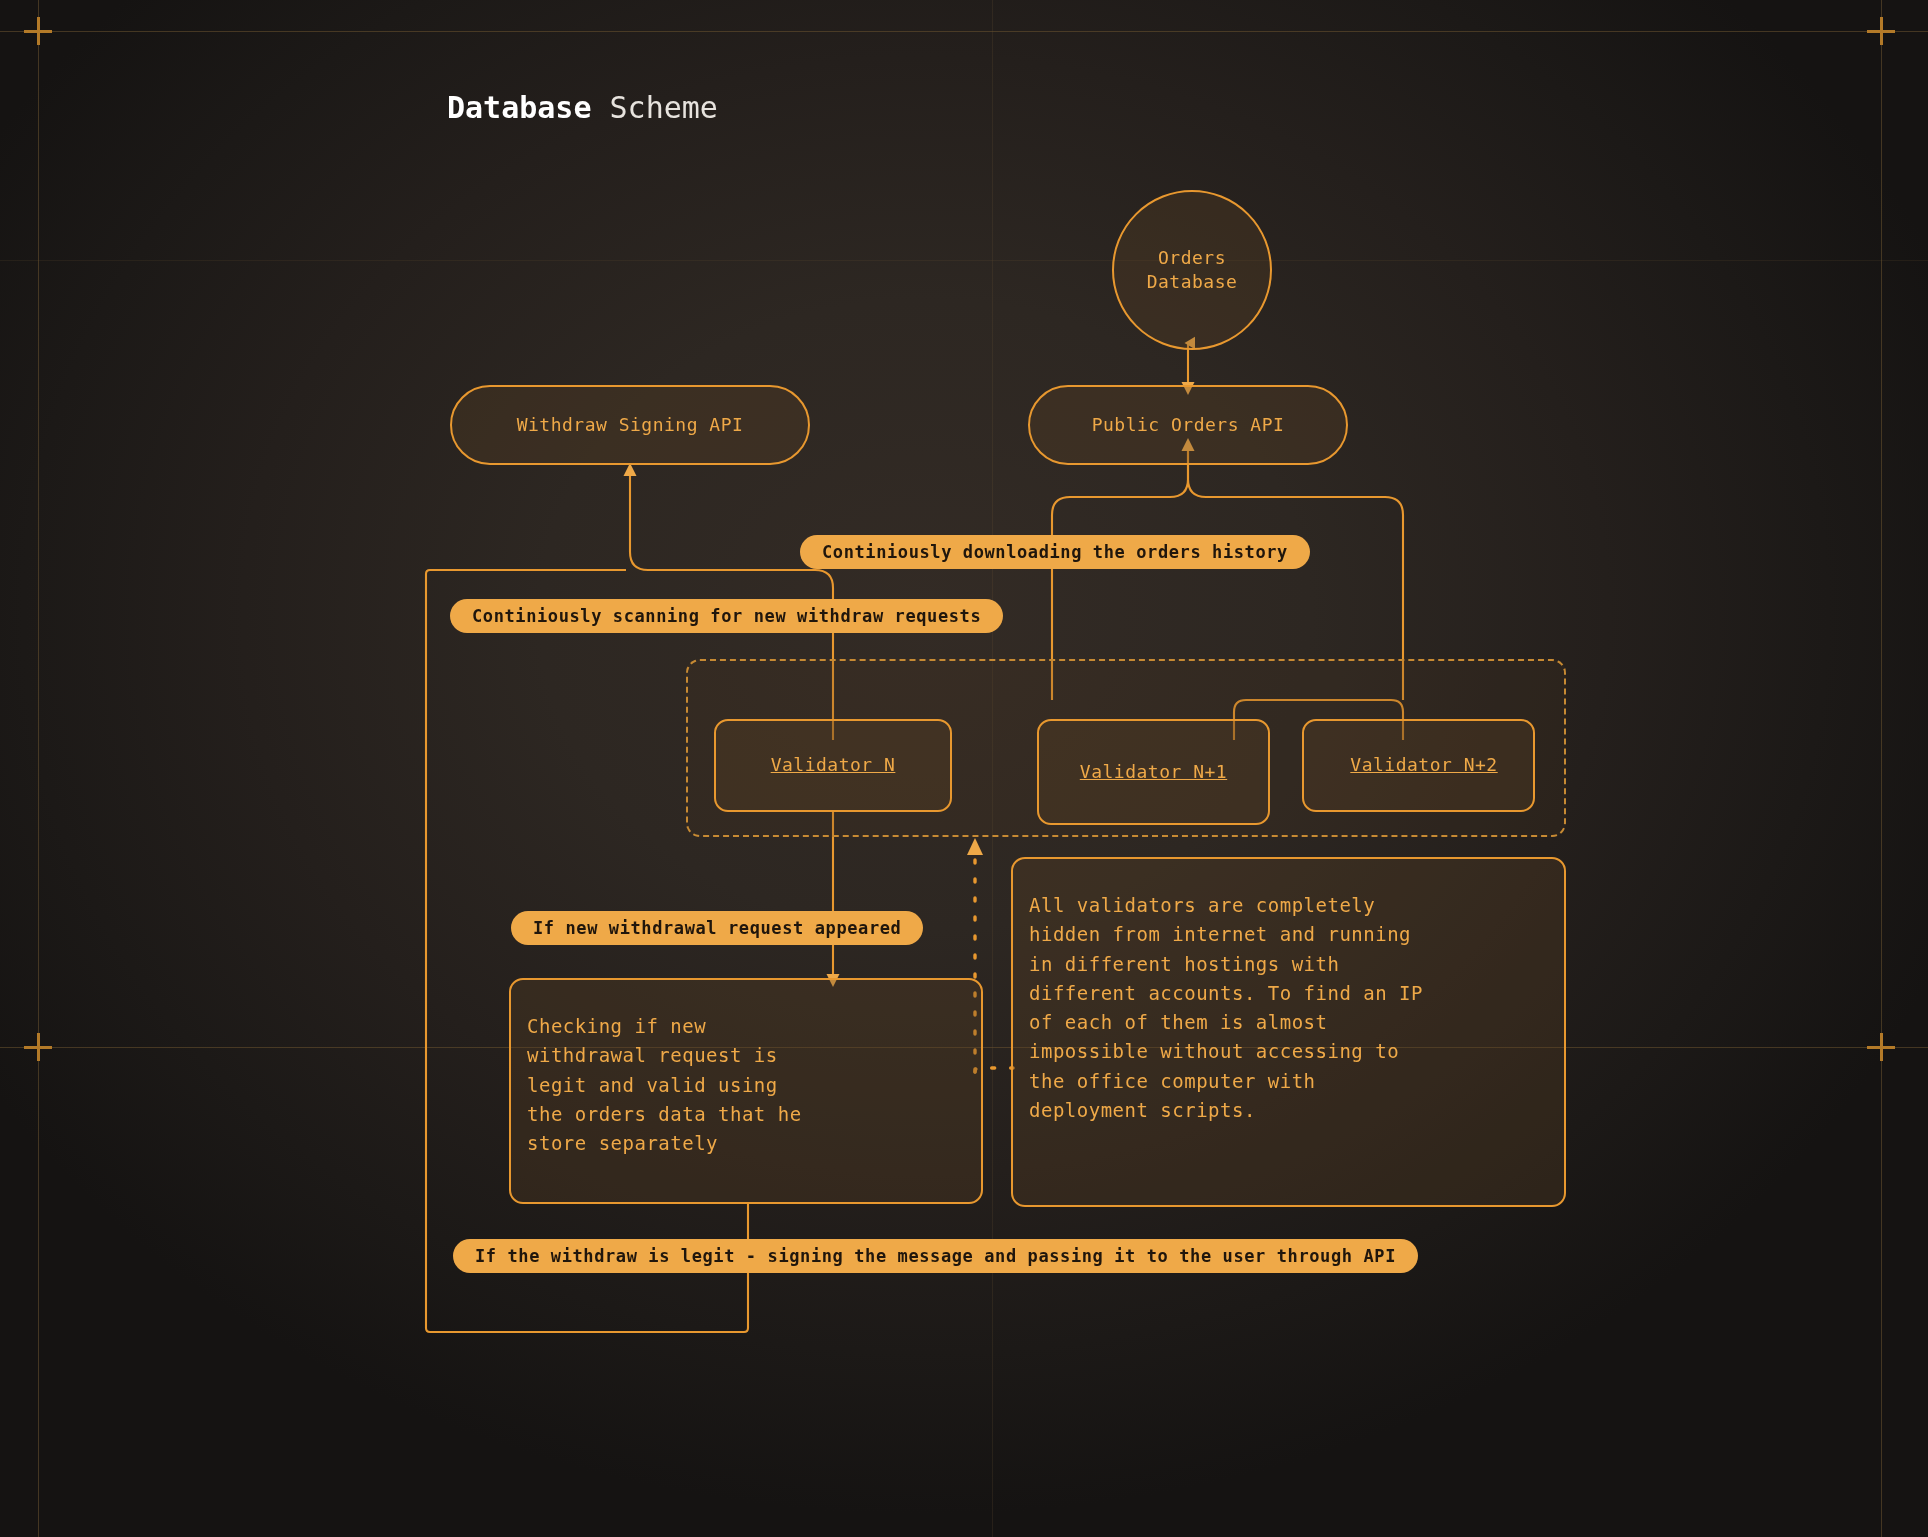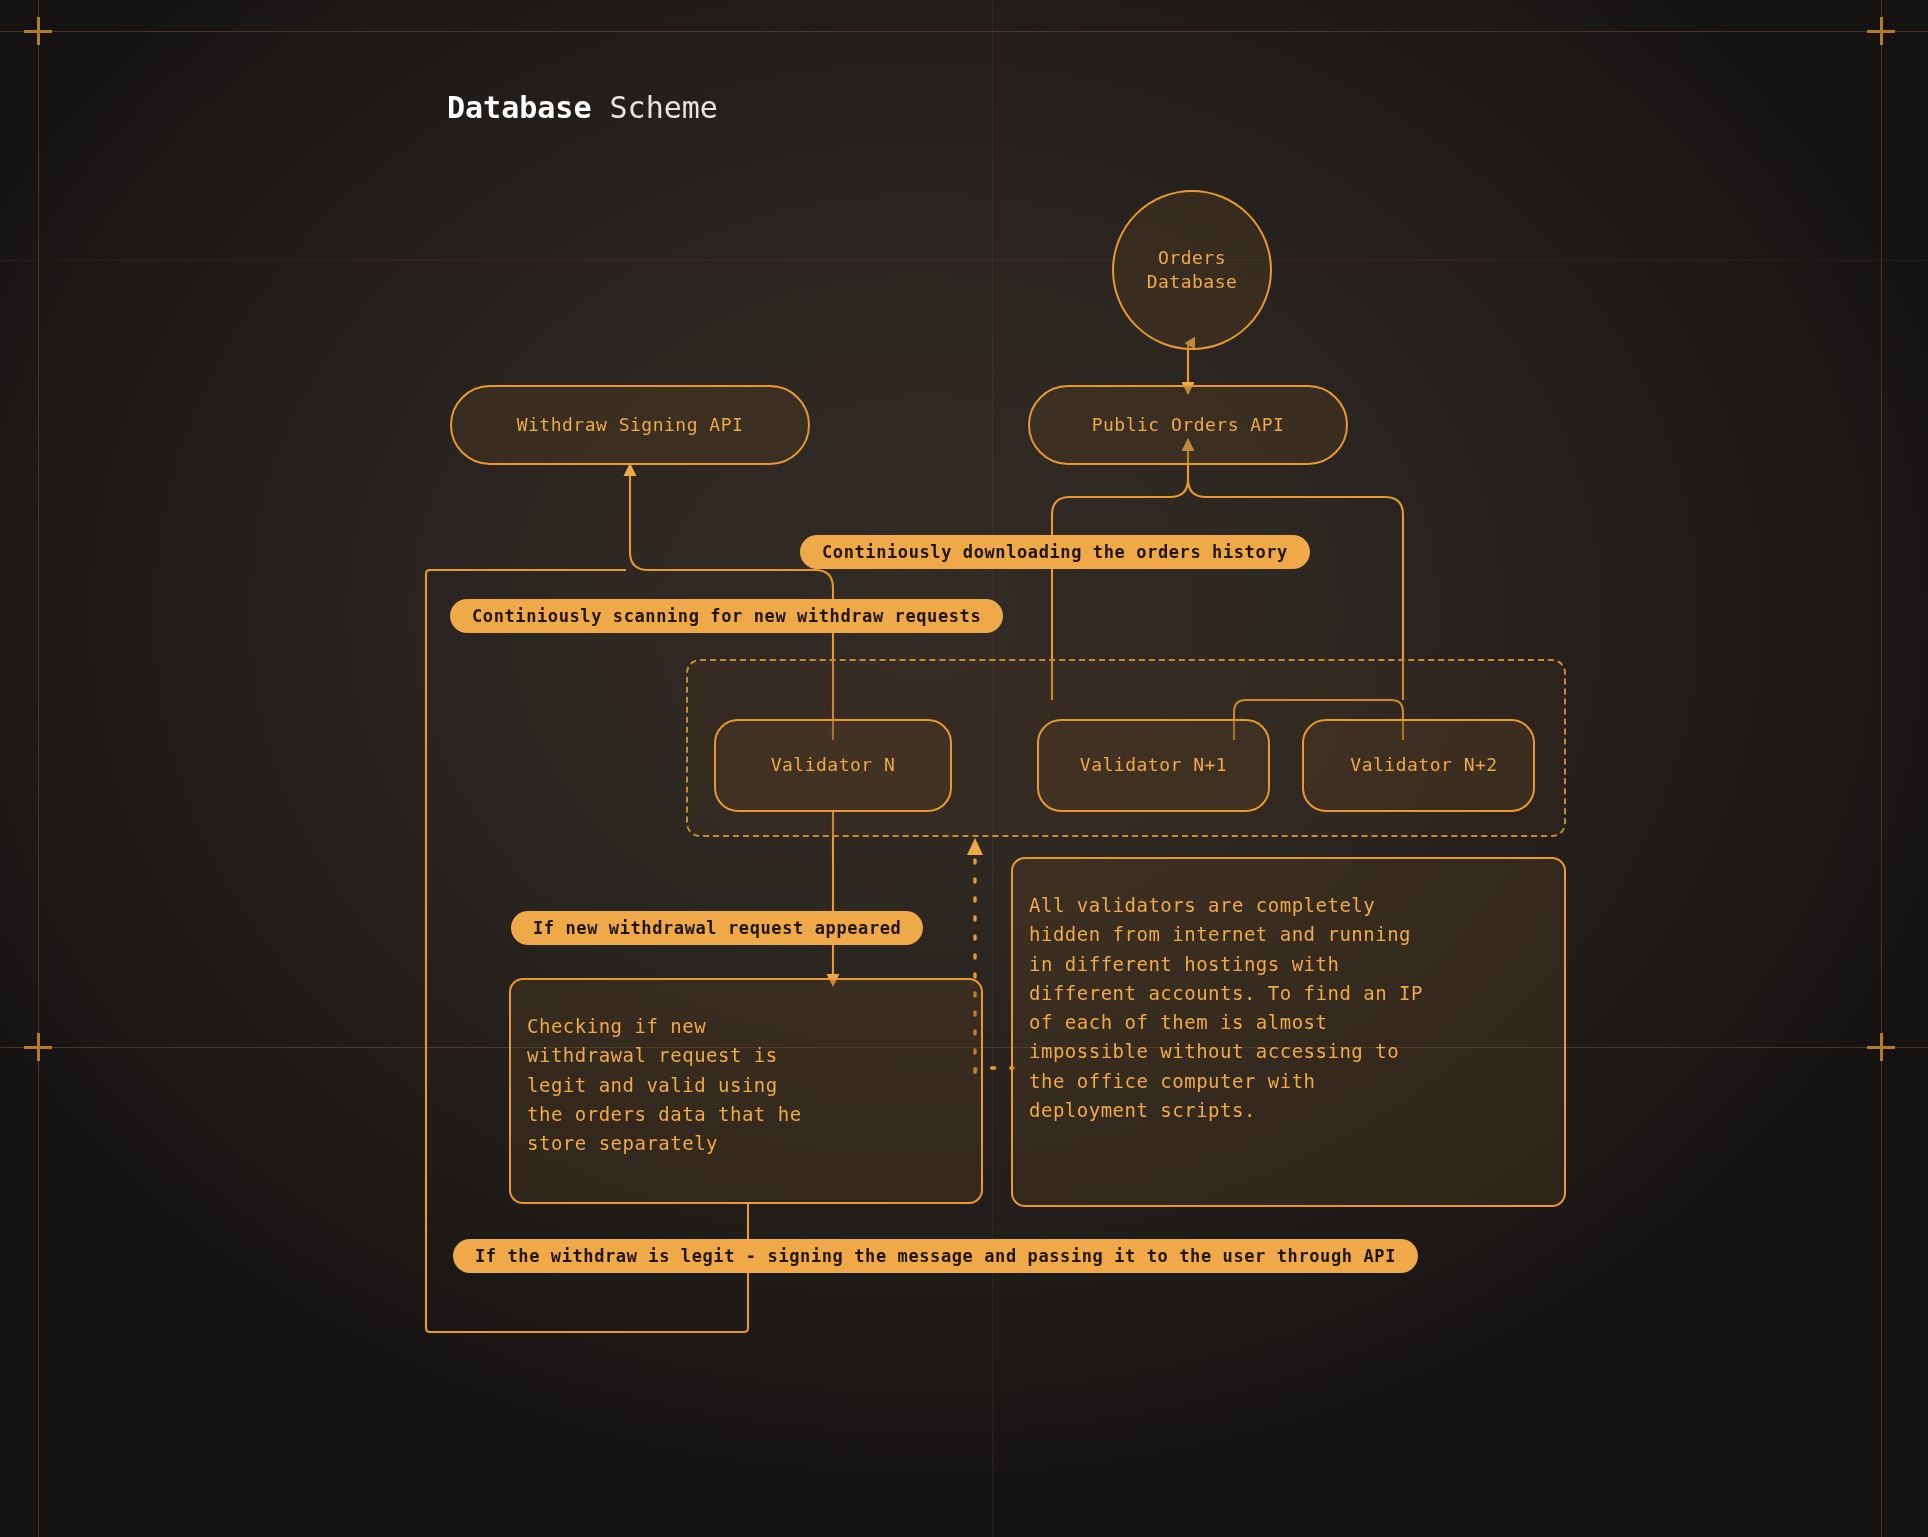--- a/index.html
+++ b/index.html
@@ -69,21 +69,21 @@
     display: flex;
     align-items: center;
     justify-content: center;
     text-align: center;
     font-size: 18px;
     line-height: 1.35;
     letter-spacing: 0.5px;
   }
   .node.circle { border-radius: 50%; }
   .node.pill   { border-radius: 999px; }
-  .node.rect   { border-radius: 24px; }
+  .node.rect   { border-radius: 14px; text-decoration: underline; }
   .node.panel  {
     border-radius: 14px;
     display: block;
     text-align: left;
     padding: 32px 16px;
     font-size: 19px;
     line-height: 1.54;
   }
   .panel-line { white-space: pre; }
 
@@ -182,21 +182,21 @@
   </div>
 
   <div class="node pill" style="left:450px; top:385px; width:360px; height:80px;">Withdraw Signing API</div>
 
   <div class="node pill" style="left:1028px; top:385px; width:320px; height:80px;">Public Orders API</div>
 
   <div class="dashgroup" style="left:686px; top:659px; width:880px; height:178px;"></div>
 
   <div class="node rect" style="left:714px; top:719px; width:238px; height:93px;">Validator N</div>
 
-  <div class="node rect" style="left:1037px; top:719px; width:233px; height:93px;">Validator N+1</div>
+  <div class="node rect" style="left:1037px; top:719px; width:233px; height:106px;">Validator N+1</div>
 
   <div class="node rect" style="left:1302px; top:719px; width:233px; height:93px;padding-left:11px;">Validator N+2</div>
 
   <div class="node panel" style="left:509px; top:978px; width:474px; height:226px;">
     <div class="panel-line">Checking if new</div>
     <div class="panel-line">withdrawal request is</div>
     <div class="panel-line">legit and valid using</div>
     <div class="panel-line">the orders data that he</div>
     <div class="panel-line">store separately</div>
   </div>

